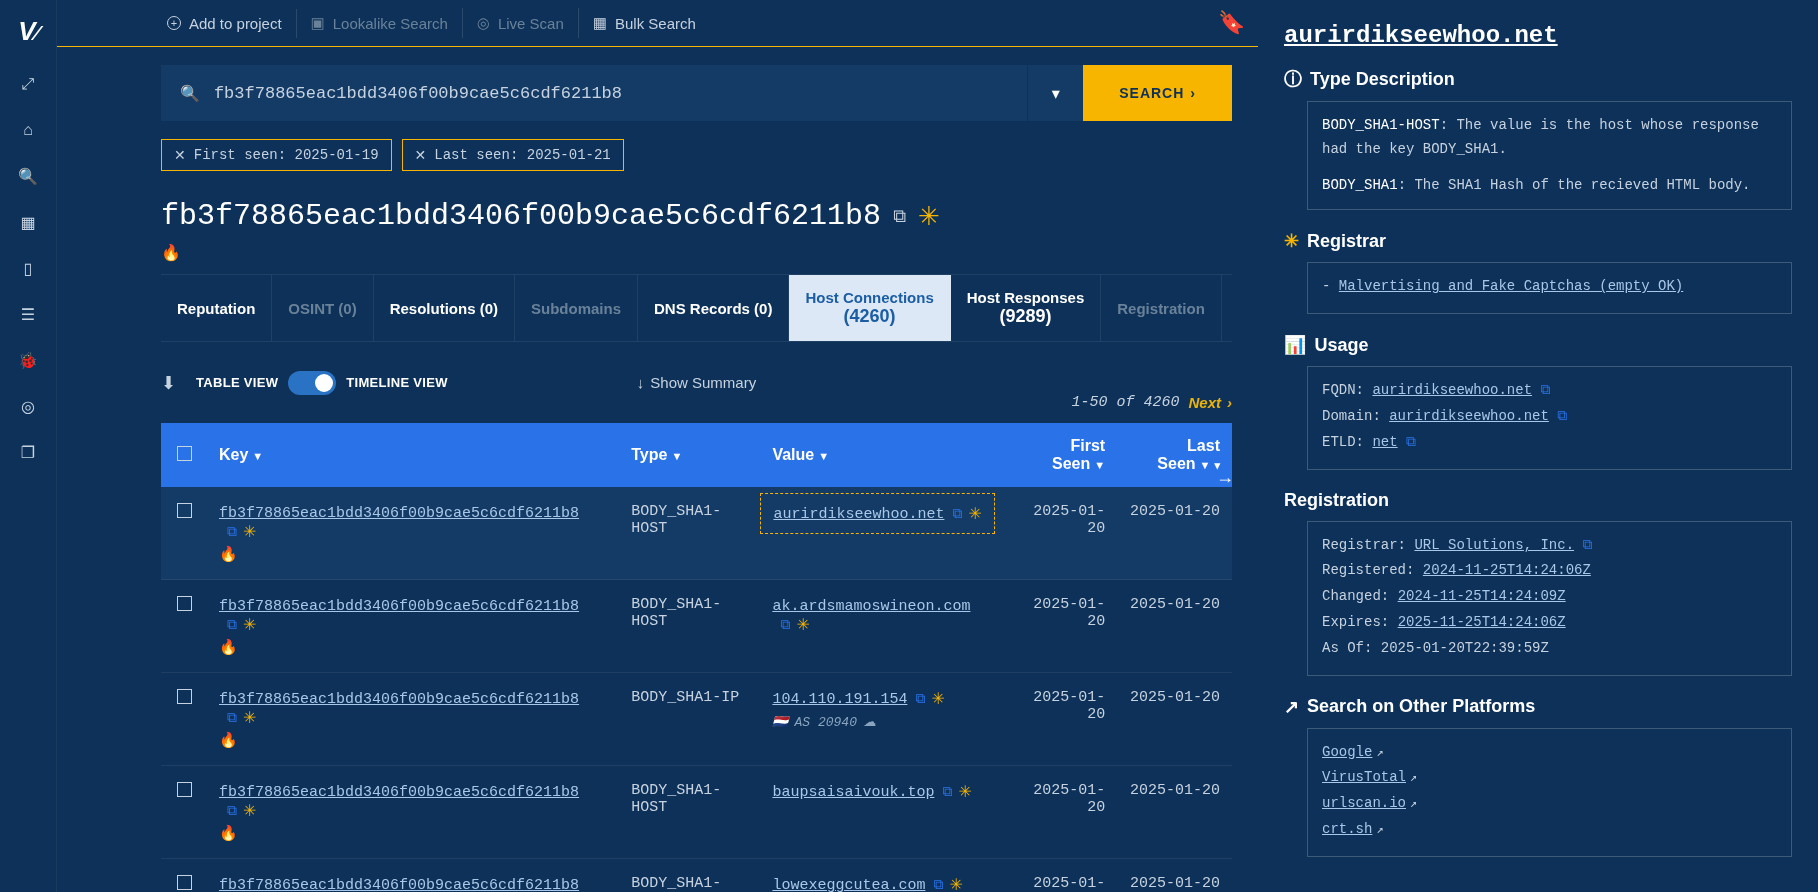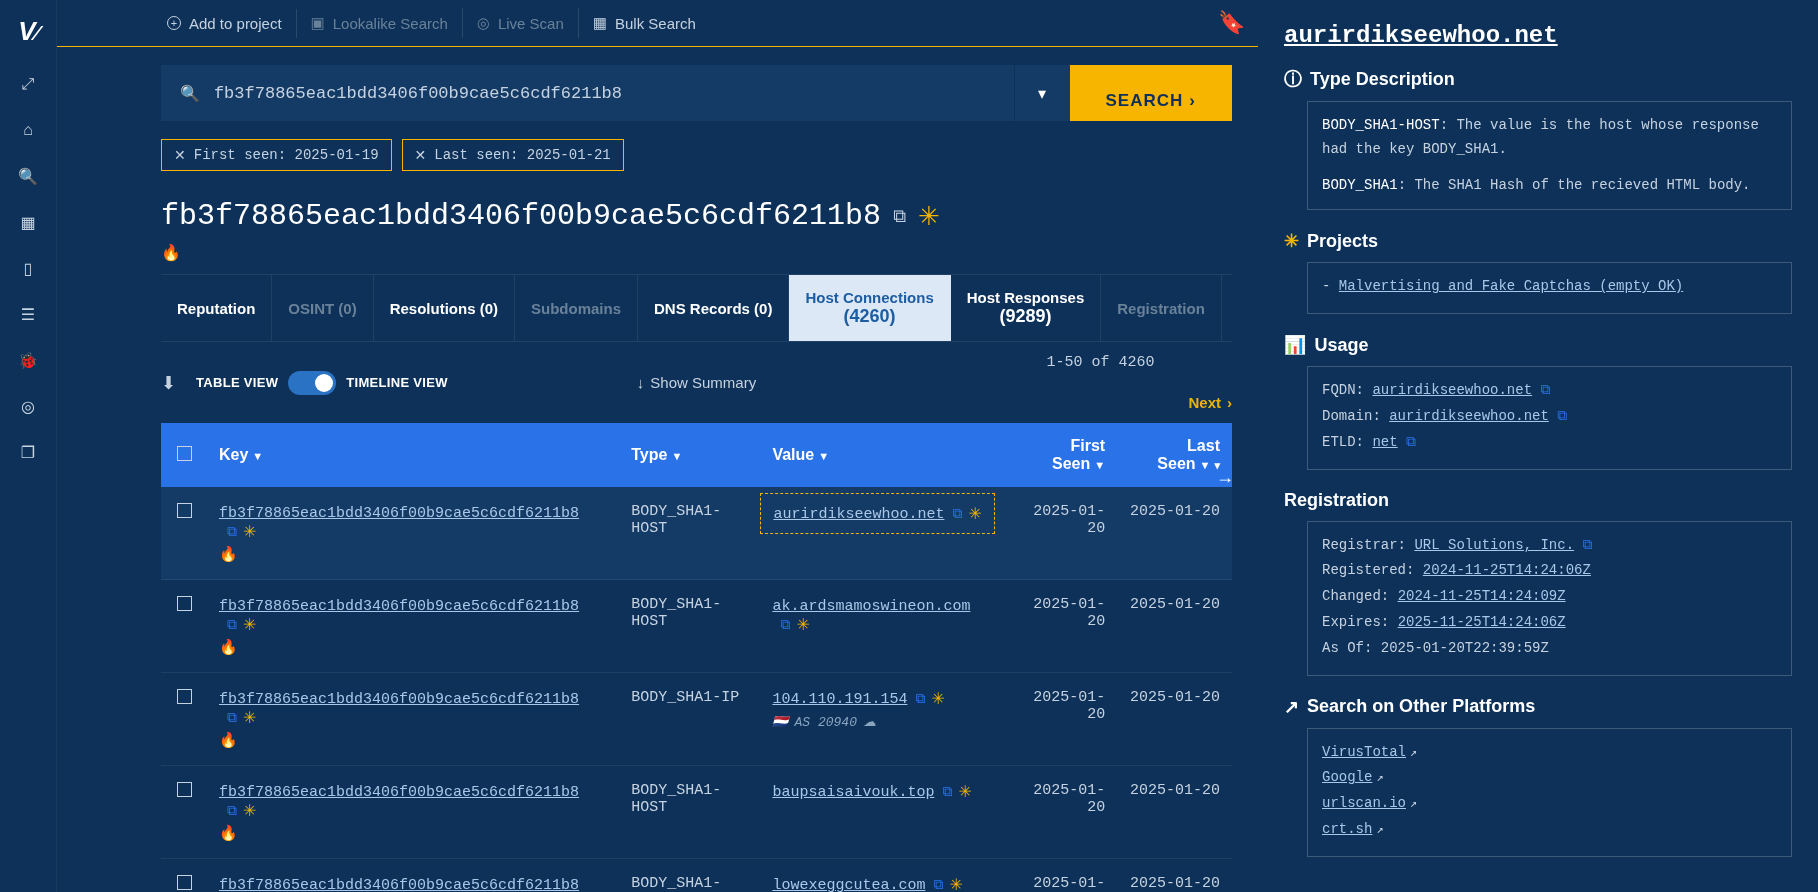--- a/index.html
+++ b/index.html
@@ -25,21 +25,21 @@
 .bookmark-corner { margin-left:auto; color:#c6d2e0; font-size:22px; }
 
 
 .content { flex:1; padding:18px 26px 0 104px; overflow:hidden; display:flex; flex-direction:column; }
 
 
 .search-row { display:flex; gap:0; margin-bottom:18px; }
 .search-box { flex:1; background:#143b66; border:1px solid #143b66; display:flex; align-items:center; padding:0 18px; height:56px; }
 .search-box input { background:none; border:none; outline:none; color:#c6d2e0; font-size:17px; font-family:"Courier New",monospace; flex:1; }
 .filter-btn { width:56px; background:#143b66; display:flex; align-items:center; justify-content:center; border-left:1px solid #0d3158; }
-.search-btn { background:#f7b500; color:#0d3158; font-weight:700; letter-spacing:1px; padding:10px 36px; display:flex; align-items:flex-end; gap:6px; font-size:17px; }
+.search-btn { background:#f7b500; color:#0d3158; font-weight:700; letter-spacing:1px; padding:10px 36px; display:flex; align-items:center; gap:6px; font-size:14px; }
 
 
 .chips { display:flex; gap:10px; margin-bottom:28px; }
 .chip { border:1px solid #f7b500; padding:7px 12px; font-size:14px; display:flex; align-items:center; gap:8px; font-family:"Courier New",monospace; color:#c6d2e0; }
 .chip-x { font-family:sans-serif; }
 
 
 .title-row { display:flex; align-items:center; gap:12px; margin-bottom:10px; }
 .page-title { font-size:30px; font-family:"Courier New",monospace; color:#fff; }
 .copy-icon { color:#c6d2e0; font-size:18px; }
@@ -53,21 +53,21 @@
 .tab.active { background:#dce8f5; color:#1c5da4; }
 .tab-sub { font-size:18px; font-weight:700; }
 
 
 .summary-row { display:flex; align-items:center; padding:12px 0; gap:10px; position:relative; }
 .show-summary { position:absolute; left:50%; transform:translateX(-50%); color:#c6d2e0; font-size:15px; display:flex; align-items:center; gap:6px; }
 .view-toggle { display:flex; align-items:center; gap:10px; margin-left:10px; }
 .toggle-label { font-size:13px; font-weight:700; letter-spacing:0.3px; }
 .switch { width:48px; height:24px; border-radius:12px; background:#2a72c4; position:relative; }
 .switch::after { content:""; position:absolute; right:3px; top:3px; width:18px; height:18px; border-radius:50%; background:#fff; }
-.pager { margin-left:auto; display:flex; align-items:flex-start; gap:34px; color:#c6d2e0; font-family:"Courier New",monospace; font-size:15px; }
+.pager { margin-left:auto; display:flex; align-items:flex-end; gap:9px; color:#c6d2e0; font-family:"Courier New",monospace; font-size:15px;font-style:italic; }
 .next-btn { color:#eab308; font-weight:600; font-family:sans-serif; display:flex; align-items:center; gap:6px;margin-top:40px; }
 
 
 .table-wrap { flex:1; overflow-y:auto; }
 table { width:100%; border-collapse:collapse; }
 thead { background:#2a72e8; }
 th { text-align:left; padding:14px 12px; font-size:16px; font-weight:700; }
 th.right { text-align:right; }
 .filter-caret { font-size:11px; margin-left:4px; }
 th:first-child, td:first-child { width:46px; text-align:center; }
@@ -336,21 +336,21 @@
         </div>
       <div class="info-box">
         <div><span class="lbl">BODY_SHA1-HOST</span><span>: The value is the host whose response had the key BODY_SHA1.</span></div>
         <div style="margin-top:12px"><span class="lbl">BODY_SHA1</span><span>: The SHA1 Hash of the recieved HTML body.</span></div>
       </div>
     </div>
 
     <div class="section">
       <div class="sec-title">
           <span class="sec-star">✳</span>
-          <span>Projects</span>
+          <span>Registrar</span>
         </div>
       <div class="info-box">
         <div class="info-row">- <a class="info-link">Malvertising and Fake Captchas (empty OK)</a></div>
       </div>
     </div>
 
     <div class="section">
       <div class="sec-title">
           <span class="sec-icon">📊</span>
           <span>Usage</span>
@@ -374,20 +374,20 @@
         <div class="info-row">As Of: 2025-01-20T22:39:59Z</div>
       </div>
     </div>
 
     <div class="section">
       <div class="sec-title">
           <span class="sec-icon">↗</span>
           <span>Search on Other Platforms</span>
         </div>
       <div class="info-box" id="other-platforms">
+          <div class="info-row"><a class="info-link">Google</a><span class="ext-icon">↗</span></div>
           <div class="info-row"><a class="info-link">VirusTotal</a><span class="ext-icon">↗</span></div>
-          <div class="info-row"><a class="info-link">Google</a><span class="ext-icon">↗</span></div>
           <div class="info-row"><a class="info-link">urlscan.io</a><span class="ext-icon">↗</span></div>
           <div class="info-row"><a class="info-link">crt.sh</a><span class="ext-icon">↗</span></div>
         </div>
     </div>
   </div>
 </div>
 
 </body></html>

